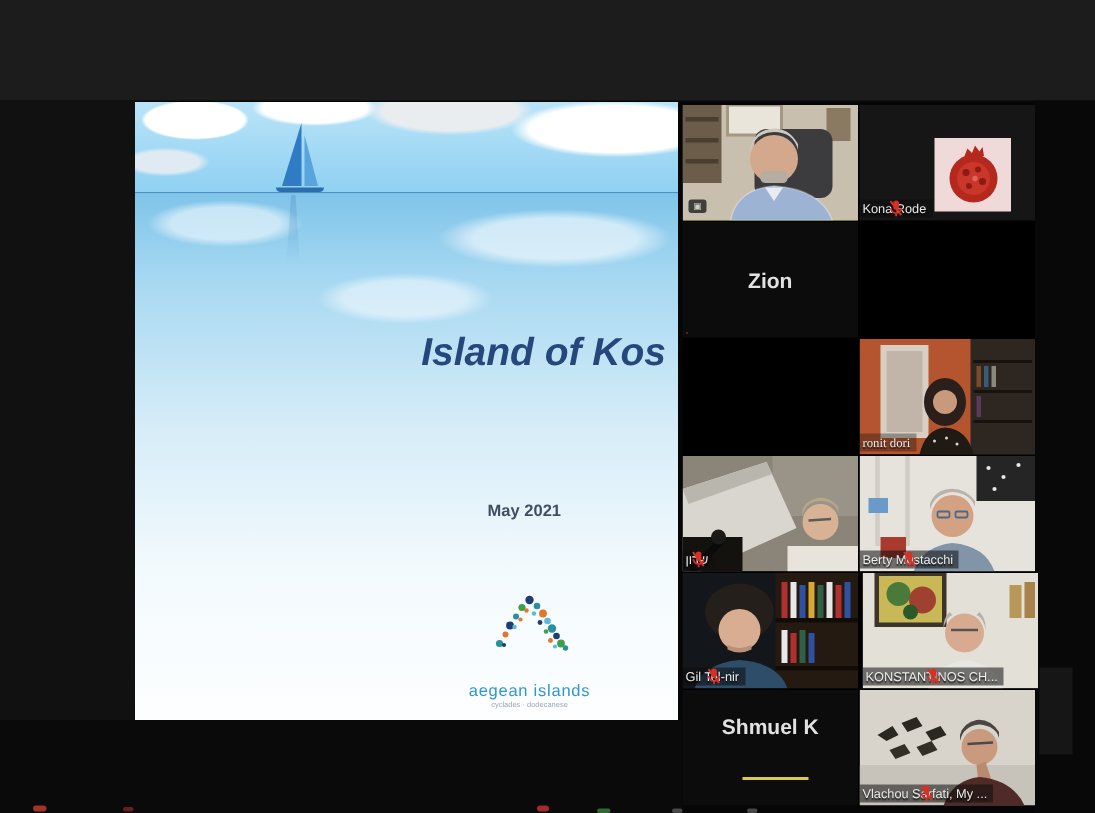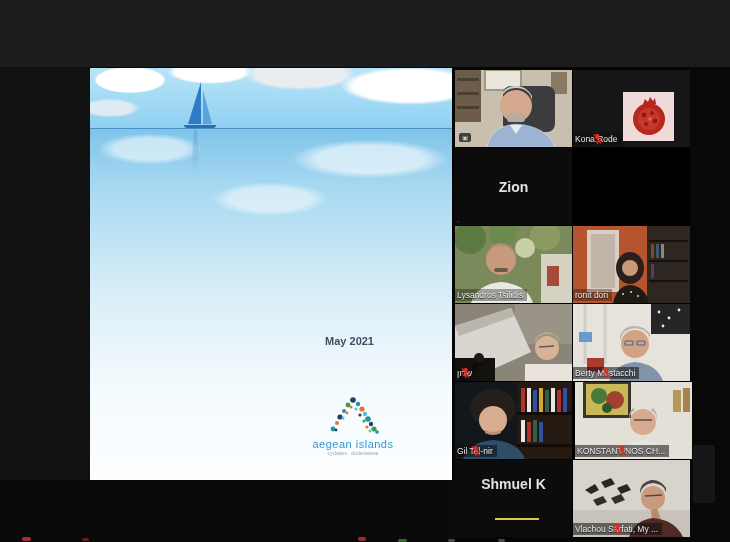--- a/index.html
+++ b/index.html
@@ -35,21 +35,21 @@
   .sail2{left:113px;top:22px;width:0;height:0;border-right:9px solid transparent;
          border-bottom:34px solid #5aa4dd;}
   .hull{left:94px;top:57px;width:32px;height:3px;background:#2a6eb0;border-radius:0 0 4px 4px;}
   .boat-reflect{left:98px;top:62px;width:15px;height:46px;
     background:linear-gradient(180deg,rgba(90,150,200,.45),rgba(120,170,215,0));
     clip-path:polygon(40% 0,60% 0,80% 100%,20% 100%);}
   #slide-title{right:8px;top:148px;width:260px;text-align:right;color:#25477b;
     font-size:26px;line-height:37px;font-weight:bold;font-style:italic;}
   #slide-date{right:78px;top:251px;font-size:11px;font-weight:600;color:#3f4e63;margin-top:16px;}
   #logo{left:217px;top:323px;width:92px;height:62px;text-align:center;}
-  #logo-name{color:#2f96cf;font-size:11px;letter-spacing:.5px;line-height:11px;}
+  #logo-name{color:#2f96cf;font-size:11px;letter-spacing:.5px;line-height:11px;margin-top:16px;}
   #logo-tagline{color:#9aa8b5;font-size:5px;line-height:7px;}
   
   #gallery{left:455px;top:70px;width:235px;height:467px;background:#000;}
   .tile{position:absolute;width:117px;height:77px;background:#101010;overflow:hidden;}
   .tile svg{position:absolute;left:0;top:0;width:100%;height:100%;}
   .tile.speaker{box-shadow:inset 0 0 0 2px #c2d24c;}
   .nameplate{position:absolute;left:0;bottom:2px;display:flex;align-items:center;gap:2px;
     background:rgba(15,15,15,.55);padding:1px 4px 1px 2px;max-width:110px;
     font-size:8.5px;color:#ececec;white-space:nowrap;overflow:hidden;
     text-shadow:0 1px 1px rgba(0,0,0,.8);}
@@ -76,20 +76,21 @@
 
   <div class="abs" id="slide">
     <div class="abs" id="sky"></div>
     <div class="abs" id="horizon"></div>
     <div class="abs" id="water"></div>
     <div class="abs sail1"></div>
     <div class="abs sail2"></div>
     <div class="abs hull"></div>
     <div class="abs boat-reflect"></div>
     <div class="abs" id="slide-title">
+      <div>Island of Kos</div>
     </div>
     <div class="abs" id="slide-date">May 2021</div>
     <div class="abs" id="logo">
       <svg width="92" height="44" viewBox="0 0 92 44">
         <g>
           <circle cx="26" cy="38" r="2.4" fill="#2a8f9e"></circle>
             <circle cx="30" cy="32" r="2" fill="#e2762d"></circle>
           <circle cx="33" cy="26" r="2.6" fill="#1d3e6e"></circle>
             <circle cx="37" cy="20" r="2" fill="#2a8f9e"></circle>
           <circle cx="41" cy="14" r="2.4" fill="#3f9e49"></circle>
@@ -167,40 +168,22 @@
       <div class="nameplate" style="background:none;">
         <svg class="mic" width="7" height="9" viewBox="0 0 7 9">
           <rect x="2.2" y="0.5" width="2.8" height="4.6" rx="1.4" fill="#d83025"></rect>
           <path d="M1,4.2 a2.6,2.6 0 0 0 5.2,0 M3.6,6.8 L3.6,8.4" stroke="#d83025" stroke-width="0.9" fill="none"></path>
           <line x1="0.8" y1="0.8" x2="6.2" y2="7.8" stroke="#d83025" stroke-width="1"></line>
         </svg>
       </div>
     </div>
 
 
-    <div class="tile" style="left:0;top:156px;">
-      <svg viewBox="0 0 117 77" preserveAspectRatio="none">
-        <rect width="117" height="77" fill="#7a8a5a"></rect>
-        <circle cx="15" cy="12" r="16" fill="#5a7a42"></circle>
-          <circle cx="48" cy="6" r="14" fill="#6b8a4e"></circle>
-        <circle cx="90" cy="10" r="15" fill="#8a9a62"></circle>
-          <circle cx="70" cy="22" r="10" fill="#c9d0a8"></circle>
-        <rect x="86" y="28" width="31" height="49" fill="#d5d2c2"></rect>
-        <rect x="92" y="40" width="12" height="20" fill="#a84a3a"></rect>
-        <circle cx="46" cy="34" r="15" fill="#c89a7c"></circle>
-        <path d="M31,32 Q33,20 46,19 Q59,20 61,32 L61,28 Q56,17 46,17 Q36,17 31,28 Z" fill="#b88a6c"></path>
-        <rect x="39" y="42" width="14" height="4" rx="2" fill="#6a5a4a"></rect>
-        <path d="M16,77 Q22,58 46,56 Q72,58 78,77 Z" fill="#e8e8e4"></path>
-      </svg>
-      <div class="nameplate baretext">
-        <span>Lysandros Tsilidis</span>
-      </div>
-    </div>
-
-    <div class="tile" style="left:118px;top:156px;">
+
+    <div class="tile" style="left:118px;top:156px;font-family:Liberation Serif, serif;">
       <svg viewBox="0 0 117 77" preserveAspectRatio="none">
         <rect width="117" height="77" fill="#b5552f"></rect>
         <rect x="14" y="4" width="32" height="62" fill="#d8cfc2"></rect>
         <rect x="18" y="8" width="24" height="54" fill="#c0b5a8"></rect>
         <rect x="74" y="0" width="43" height="77" fill="#2e2620"></rect>
         <rect x="76" y="14" width="39" height="2" fill="#18120d"></rect>
           <rect x="76" y="34" width="39" height="2" fill="#18120d"></rect>
         <rect x="76" y="54" width="39" height="2" fill="#18120d"></rect>
         <rect x="78" y="18" width="3" height="14" fill="#7a4a2a"></rect>
           <rect x="83" y="18" width="3" height="14" fill="#3a5a7a"></rect>

